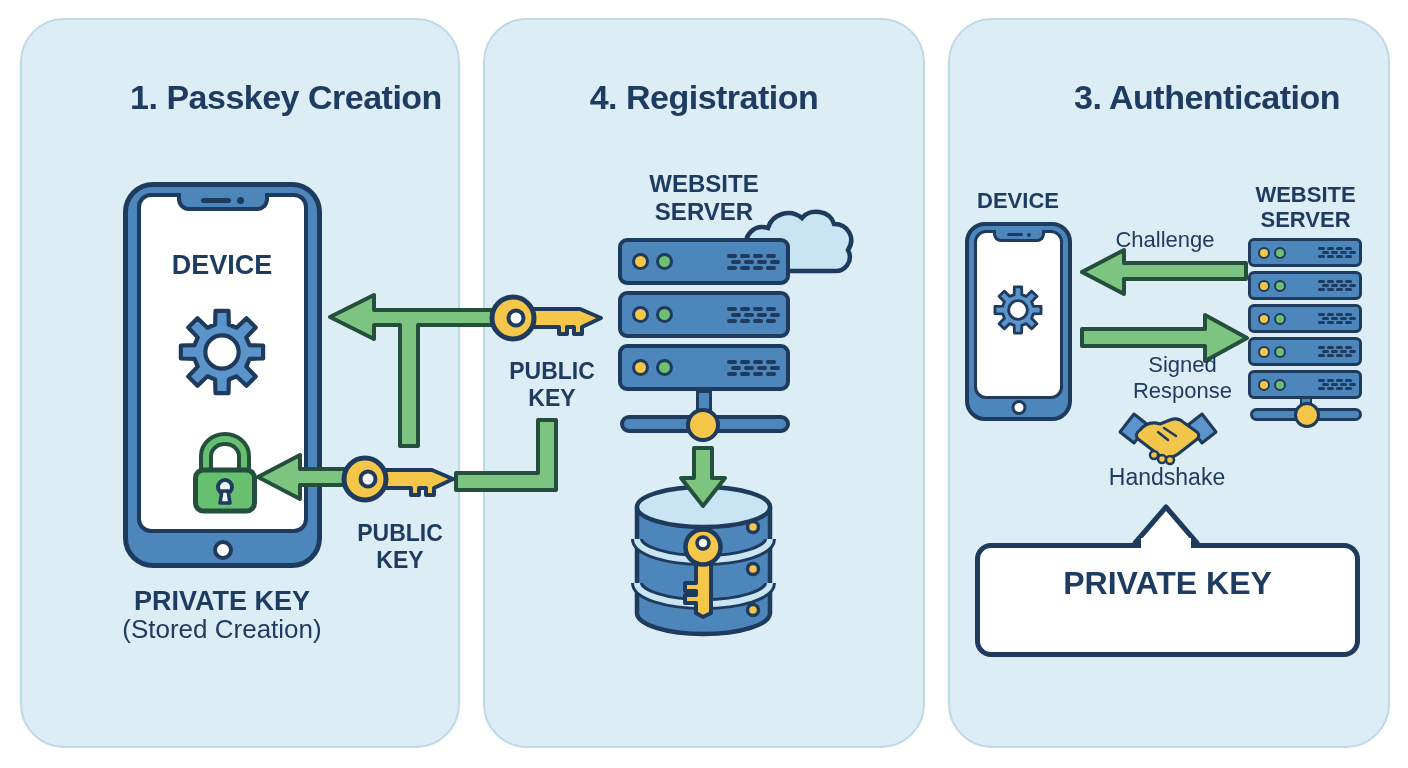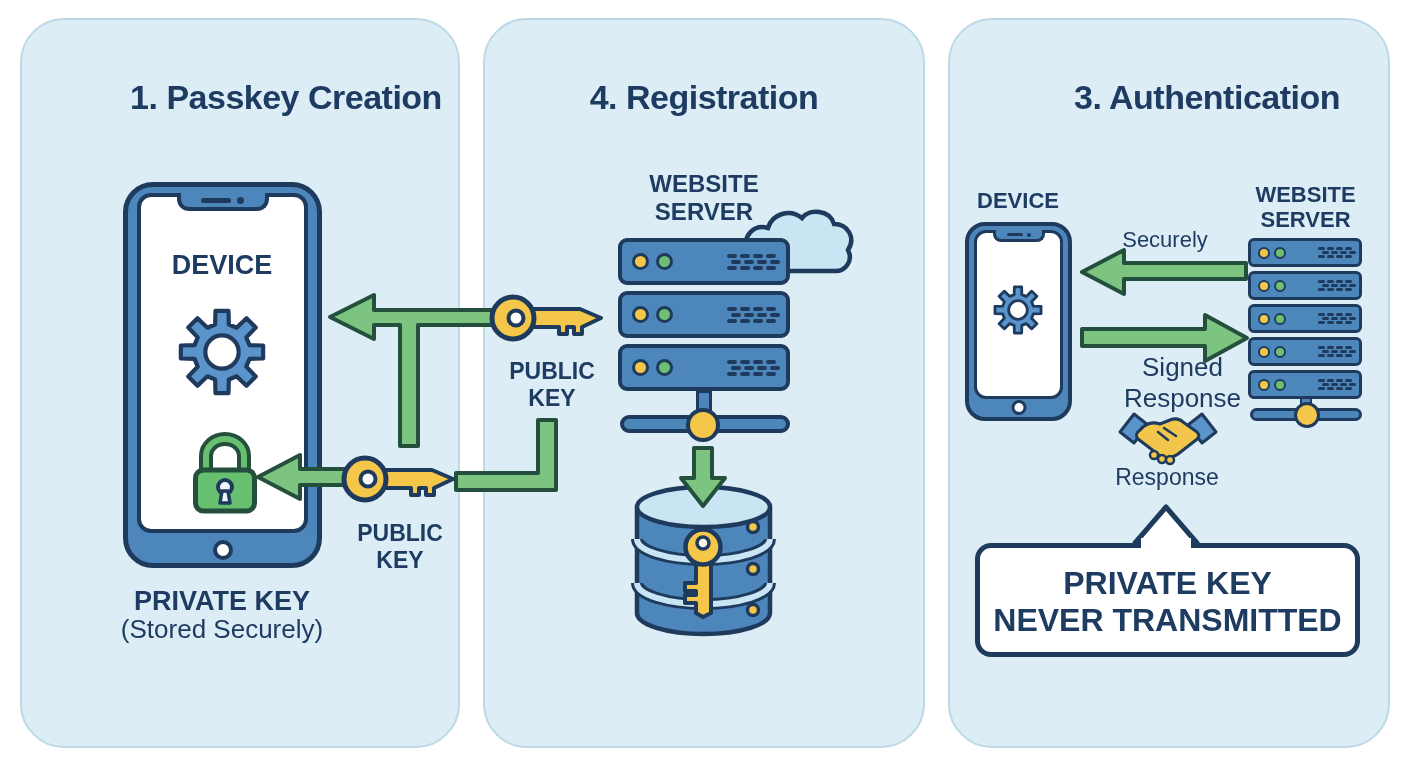--- a/index.html
+++ b/index.html
@@ -86,21 +86,21 @@
   <svg style="left:192px;top:428px;z-index:3;" width="66" height="86" viewBox="0 0 66 86">
     <path d="M14,48 V28 a19,17 0 0 1 38,0 V48" fill="none" stroke="#234f3c" stroke-width="14"></path>
     <path d="M14,48 V28 a19,17 0 0 1 38,0 V48" fill="none" stroke="#67c06f" stroke-width="6"></path>
     <rect x="3.5" y="42" width="59" height="41" rx="8" fill="#67c06f" stroke="#234f3c" stroke-width="5"></rect>
     <circle cx="33" cy="59" r="7" fill="#eef6fb" stroke="#1e3a5c" stroke-width="4"></circle>
     <path d="M30,63 L36,63 L38,75 L28,75 Z" fill="#eef6fb" stroke="#1e3a5c" stroke-width="3.5" stroke-linejoin="round"></path>
   </svg>
 
   <div class="lbl b" style="left:350px;top:520px;width:100px;font-size:23px;line-height:27px;">PUBLIC KEY</div>
   <div class="lbl b" style="left:102px;top:586px;width:240px;font-size:27px;">PRIVATE KEY</div>
-  <div class="lbl" style="left:92px;top:614px;width:260px;font-size:26px;">(Stored Securely)</div>
+  <div class="lbl" style="left:92px;top:614px;width:260px;font-size:26px;">(Stored Creation)</div>
 
   <div class="lbl b" style="left:649px;top:170px;width:110px;font-size:24px;line-height:28px;">WEBSITE SERVER</div>
 
   <svg style="left:738px;top:196px;z-index:1;" width="125" height="85" viewBox="0 0 125 85">
     <path fill="#c9e5f4" stroke="#1e3a5c" stroke-width="4.5" d="M20,75 C8,75 2,62 10,53 C4,40 16,28 30,32 C34,18 52,12 64,22 C72,12 92,14 96,28 C110,28 118,42 110,54 C116,66 106,76 96,75 Z"></path>
   </svg>
 
   <div class="rack big" style="left:618px;top:238px;">
     <div class="unit">
         <span class="dot y"></span>
@@ -332,37 +332,36 @@
             <i></i>
             <i></i>
           </span>
         </span>
       </div>
   </div>
   <div class="stem" style="left:1300px;top:395px;width:12px;height:16px;border-width:2.5px;"></div>
   <div class="netbar" style="left:1250px;top:408px;width:112px;height:13px;border-width:3.5px;border-radius:7px;"></div>
   <div class="netnode" style="left:1294px;top:402px;width:26px;height:26px;border-width:3.5px;"></div>
 
-  <div class="lbl" style="left:1090px;top:227px;width:150px;font-size:22px;">Securely</div>
-  <div class="lbl" style="left:1060px;top:352px;width:206px;font-size:26px;padding-left:39px;">Signed Response</div>
+  <div class="lbl" style="left:1090px;top:227px;width:150px;font-size:22px;">Challenge</div>
+  <div class="lbl" style="left:1060px;top:352px;width:206px;font-size:22px;padding-left:39px;">Signed Response</div>
 
   <svg style="left:1118px;top:408px;z-index:3;" width="100" height="56" viewBox="0 0 100 56">
     <polygon points="2,24 16,6 30,17 16,35" fill="#5b94ca" stroke="#1e3a5c" stroke-width="3" stroke-linejoin="round"></polygon>
     <polygon points="98,24 84,6 70,17 84,35" fill="#5b94ca" stroke="#1e3a5c" stroke-width="3" stroke-linejoin="round"></polygon>
     <path d="M22,22 Q30,12 42,16 L52,12 Q60,9 65,14 L79,24 Q83,28 78,32 L60,46 Q50,53 41,47 L20,31 Q16,26 22,22 Z" fill="#f2c64a" stroke="#1e3a5c" stroke-width="3" stroke-linejoin="round"></path>
     <circle cx="36" cy="47" r="4" fill="#f2c64a" stroke="#1e3a5c" stroke-width="2.5"></circle>
     <circle cx="44" cy="51" r="4" fill="#f2c64a" stroke="#1e3a5c" stroke-width="2.5"></circle>
     <circle cx="52" cy="52" r="4" fill="#f2c64a" stroke="#1e3a5c" stroke-width="2.5"></circle>
     <path d="M46,20 L58,28 M40,24 L50,32" fill="none" stroke="#1e3a5c" stroke-width="2.5" stroke-linecap="round"></path>
   </svg>
-  <div class="lbl" style="left:1092px;top:464px;width:150px;font-size:23px;">Response</div>
+  <div class="lbl" style="left:1092px;top:464px;width:150px;font-size:23px;">Handshake</div>
 
   <div class="callout">
     <div>PRIVATE KEY</div>
-    <div>NEVER TRANSMITTED</div>
   </div>
   <svg style="left:1131px;top:502px;z-index:6;" width="70" height="46" viewBox="0 0 70 46">
     <polygon points="4,41 35,5 66,41" fill="#ffffff" stroke="#1e3a5c" stroke-width="5" stroke-linejoin="round"></polygon>
     <rect x="10" y="36" width="50" height="10" fill="#ffffff"></rect>
   </svg>
 
   <svg style="left:0;top:0;z-index:4;" width="1408" height="768" viewBox="0 0 1408 768">
     <g fill="#7cc47f" stroke="#234f3c" stroke-width="4" stroke-linejoin="round">
       <path d="M330,317 L374,295 L374,310 L492,310 L492,325 L418,325 L418,446 L400,446 L400,325 L374,325 L374,339 Z"></path>
       <path d="M538,420 H556 V490 H456 V473 H538 Z"></path>

